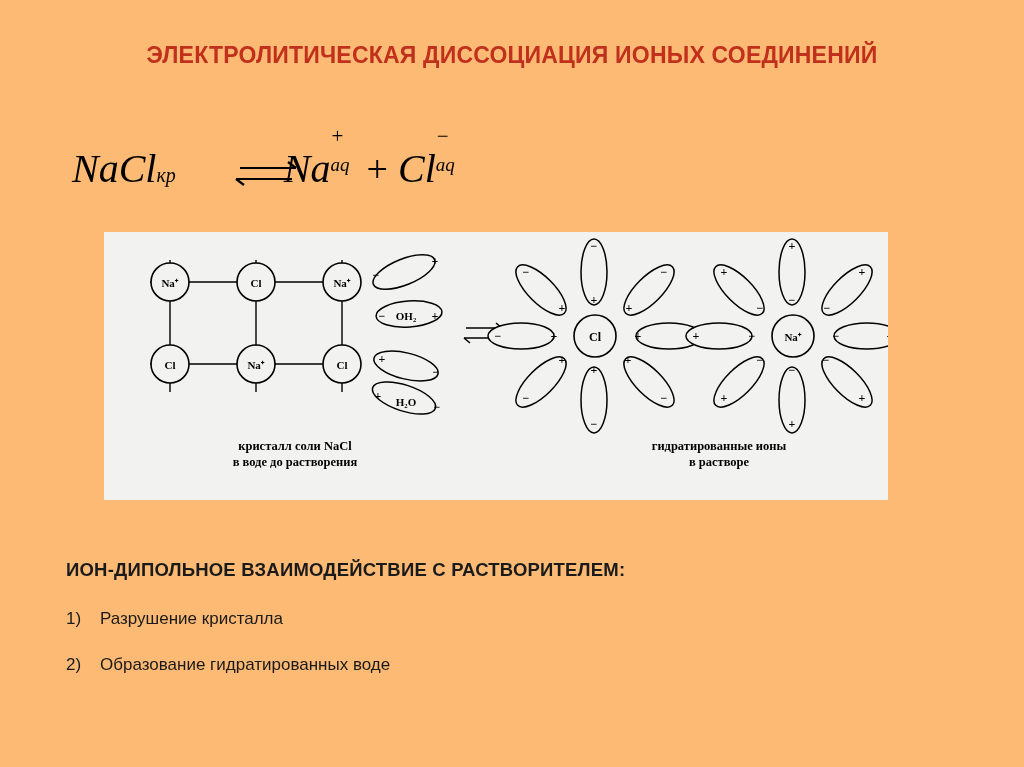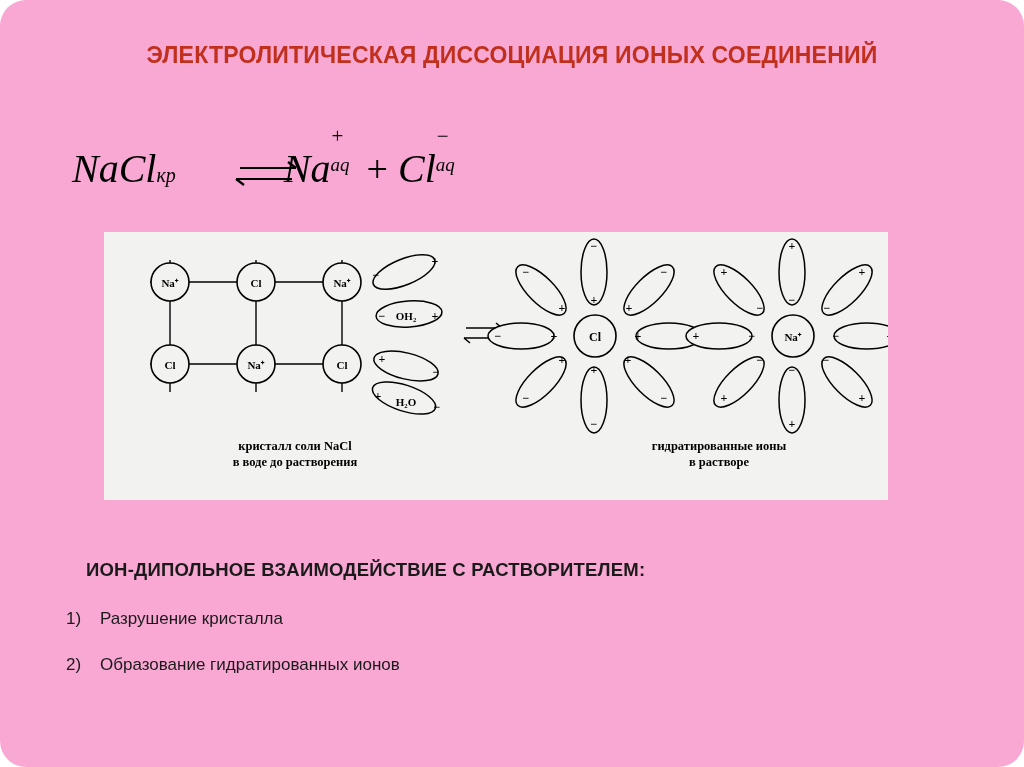--- a/index.html
+++ b/index.html
@@ -10,22 +10,21 @@
   body {
     width: 1024px;
     height: 767px;
     position: relative;
     font-family: "Liberation Sans", sans-serif;
     overflow: hidden;
   }
   .slide {
     position: absolute;
     inset: 0;
-    background: #f9a8d4;
-    border-radius: 26px;
+    background: #fdba74;
   }
   
   .title {
     position: absolute;
     top: 40px;
     left: 62px;
     width: 900px;
     text-align: center;
     color: #c0301c;
     font-weight: bold;
@@ -115,21 +114,20 @@
   .cap-right { left: 480px; top: 206px; width: 270px; }
   
   .body-heading {
     position: absolute;
     left: 66px;
     top: 559px;
     font-size: 18.5px;
     font-weight: bold;
     color: #1a1a1a;
     letter-spacing: 0.2px;
-    margin-left: 20px;
   }
   .list-item {
     position: absolute;
     left: 66px;
     font-size: 17px;
     font-weight: normal;
     color: #1a1a1a;
     white-space: nowrap;
   }
   .list-item .num { display: inline-block; width: 34px; }
@@ -340,16 +338,16 @@
       <div>в воде до растворения</div>
     </div>
   </div>
 
   <div class="body-heading">ИОН-ДИПОЛЬНОЕ ВЗАИМОДЕЙСТВИЕ С РАСТВОРИТЕЛЕМ:</div>
 
   <div class="list-item li-1">
     <span class="num">1)</span><span>Разрушение кристалла</span>
   </div>
   <div class="list-item li-2">
-    <span class="num">2)</span><span>Образование гидратированных ионов</span>
+    <span class="num">2)</span><span>Образование гидратированных воде</span>
   </div>
 
 </div>
 
 </body></html>

